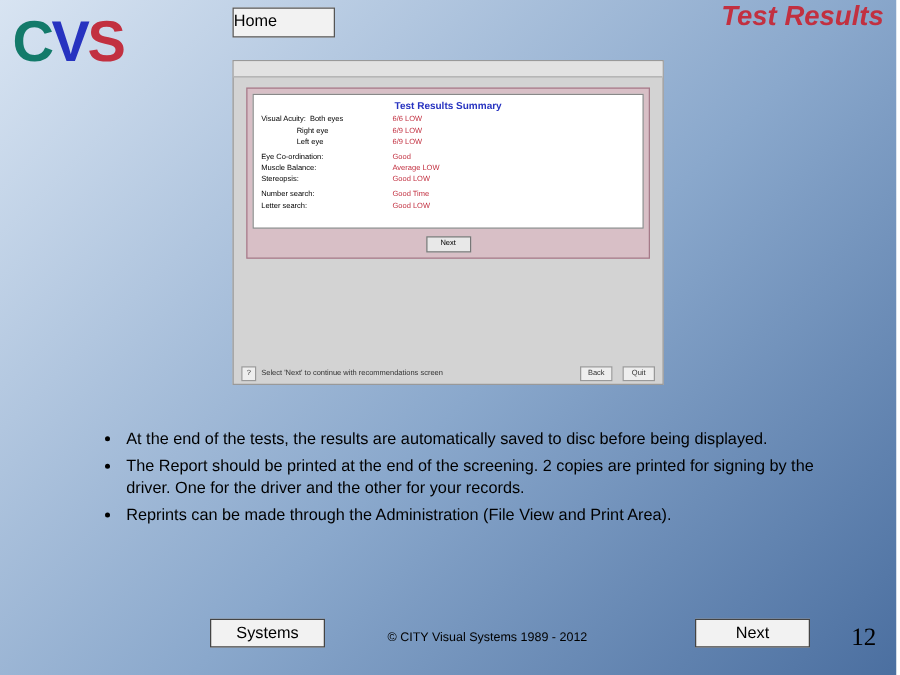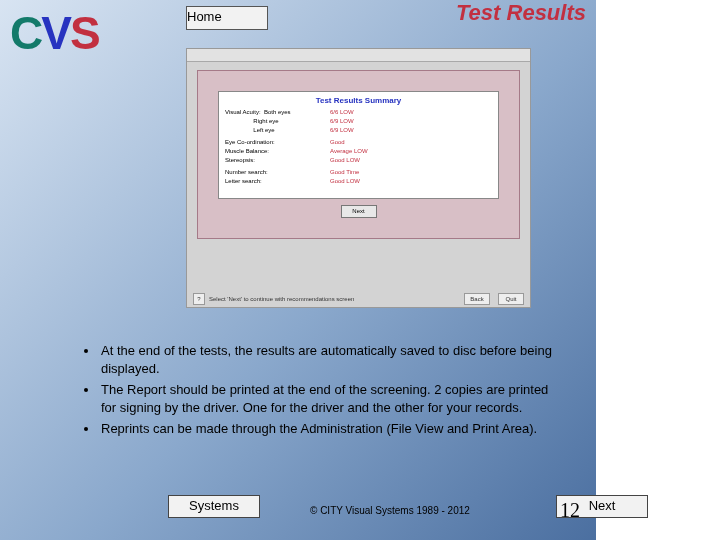--- a/index.html
+++ b/index.html
@@ -4,21 +4,21 @@
 <style>
   html, body {
     margin: 0;
     padding: 0;
     width: 720px;
     height: 540px;
     overflow: hidden;
     font-family: Arial, Helvetica, sans-serif;
   }
   .slide {
-    width: 596px;
+    width: 717px;
     height: 540px;
     background: linear-gradient(135deg, #d8e4f2 0%, #8aa8cc 55%, #4b6fa0 100%);
     position: relative;
     box-sizing: border-box;
   }
   .logo {
     position: absolute;
     top: 6px;
     left: 10px;
     font-size: 46px;
@@ -66,21 +66,21 @@
   }
   .shot-bar {
     height: 12px;
     background: #e2e2e2;
     border-bottom: 1px solid #a8a8a8;
   }
   .shot-inner {
     margin: 8px 10px 8px 10px;
     background: #d8bfc6;
     border: 1px solid #a57a88;
-    padding: 20px;
+    padding: 4px;
   }
   .shot-white {
     background: #ffffff;
     border: 1px solid #888;
     padding: 4px 6px 12px 6px;
   }
   .shot-heading {
     color: #2733c0;
     font-size: 8px;
     font-weight: 700;

